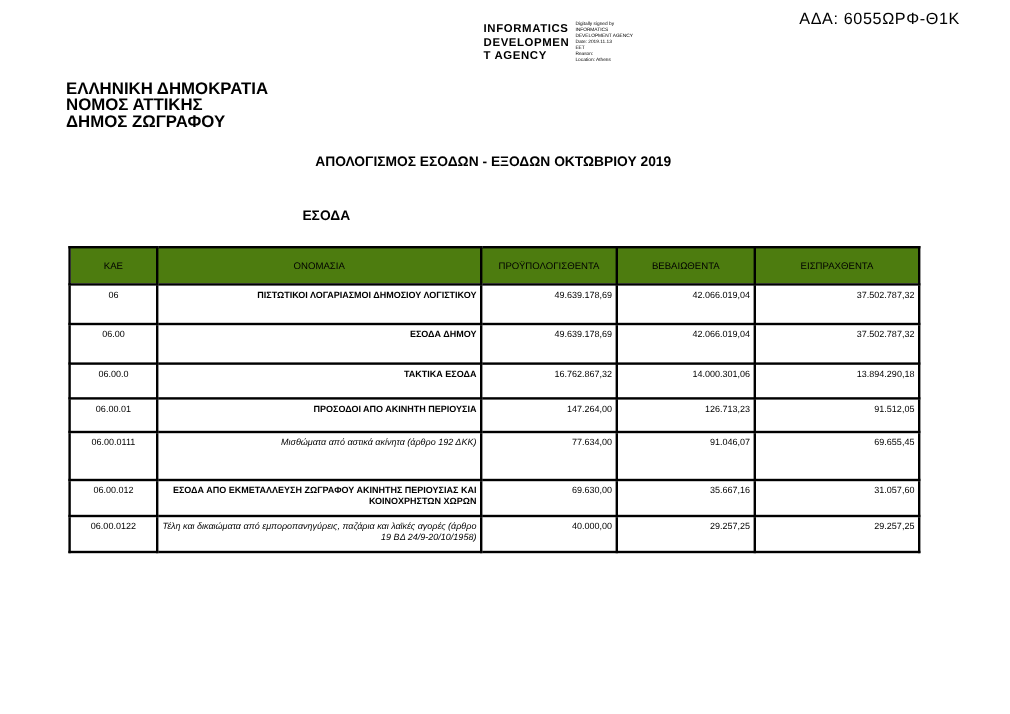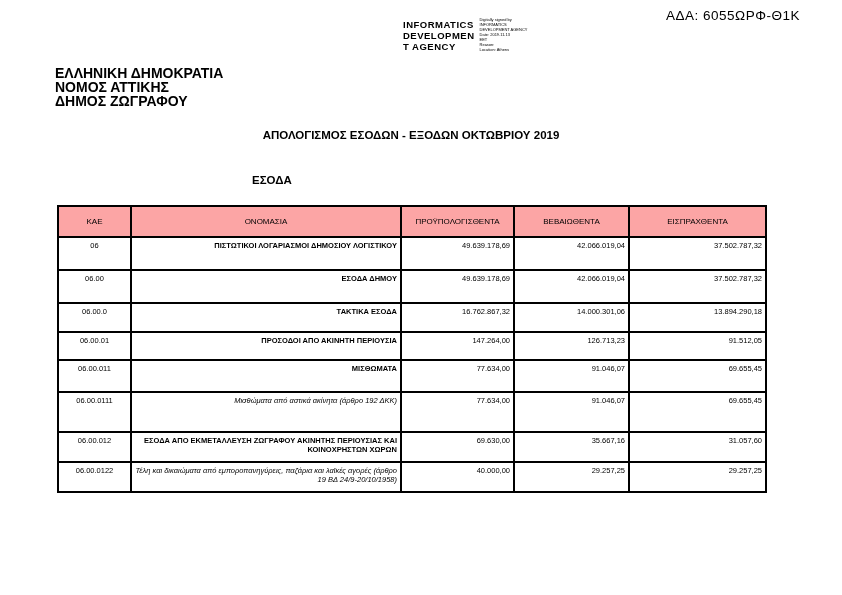--- a/index.html
+++ b/index.html
@@ -15,21 +15,21 @@
   .stamp-small{font-size:4px;line-height:5px;padding-top:1px;}
   
   .org{position:absolute;left:55px;top:66px;font-size:14px;font-weight:bold;line-height:14px;}
   
   .doc-title{position:absolute;left:57px;top:129px;width:708px;text-align:center;font-size:11.5px;font-weight:bold;}
   .section-title{position:absolute;left:252px;top:174px;font-size:11.5px;font-weight:bold;}
   
   .rep-table{position:absolute;left:57px;top:205px;border-collapse:collapse;table-layout:fixed;width:708px;}
   .rep-table th,.rep-table td{border:2px solid #000;vertical-align:top;overflow:hidden;}
   .rep-table th{
-    background:#fca5a5;font-size:8px;font-weight:normal;text-align:center;
+    background:#4d7c0f;font-size:8px;font-weight:normal;text-align:center;
     vertical-align:middle;height:29px;padding:0 2px;
   }
   .rep-table td{font-size:7.5px;line-height:9px;padding:3px 3px 0 3px;}
   td.kae{text-align:center;}
   td.name{text-align:right;}
   td.num{text-align:right;white-space:nowrap;}
   tr.caps td.name{font-weight:bold;}
   tr.lows td.name{font-style:italic;}
 </style>
 </head>
@@ -104,27 +104,20 @@
         <td class="num">14.000.301,06</td>
         <td class="num">13.894.290,18</td>
       </tr>
       <tr class="caps" style="height:28px">
         <td class="kae">06.00.01</td>
         <td class="name">ΠΡΟΣΟΔΟΙ ΑΠΟ ΑΚΙΝΗΤΗ ΠΕΡΙΟΥΣΙΑ</td>
         <td class="num">147.264,00</td>
         <td class="num">126.713,23</td>
         <td class="num">91.512,05</td>
       </tr>
-      <tr class="caps" style="height:32px">
-        <td class="kae">06.00.011</td>
-        <td class="name">ΜΙΣΘΩΜΑΤΑ</td>
-        <td class="num">77.634,00</td>
-        <td class="num">91.046,07</td>
-        <td class="num">69.655,45</td>
-      </tr>
       <tr class="lows" style="height:40px">
         <td class="kae">06.00.0111</td>
         <td class="name">Μισθώματα από αστικά ακίνητα (άρθρο 192 ΔΚΚ)</td>
         <td class="num">77.634,00</td>
         <td class="num">91.046,07</td>
         <td class="num">69.655,45</td>
       </tr>
       <tr class="caps" style="height:30px">
         <td class="kae">06.00.012</td>
         <td class="name">ΕΣΟΔΑ ΑΠΟ ΕΚΜΕΤΑΛΛΕΥΣΗ ΖΩΓΡΑΦΟΥ ΑΚΙΝΗΤΗΣ ΠΕΡΙΟΥΣΙΑΣ ΚΑΙ ΚΟΙΝΟΧΡΗΣΤΩΝ ΧΩΡΩΝ</td>

